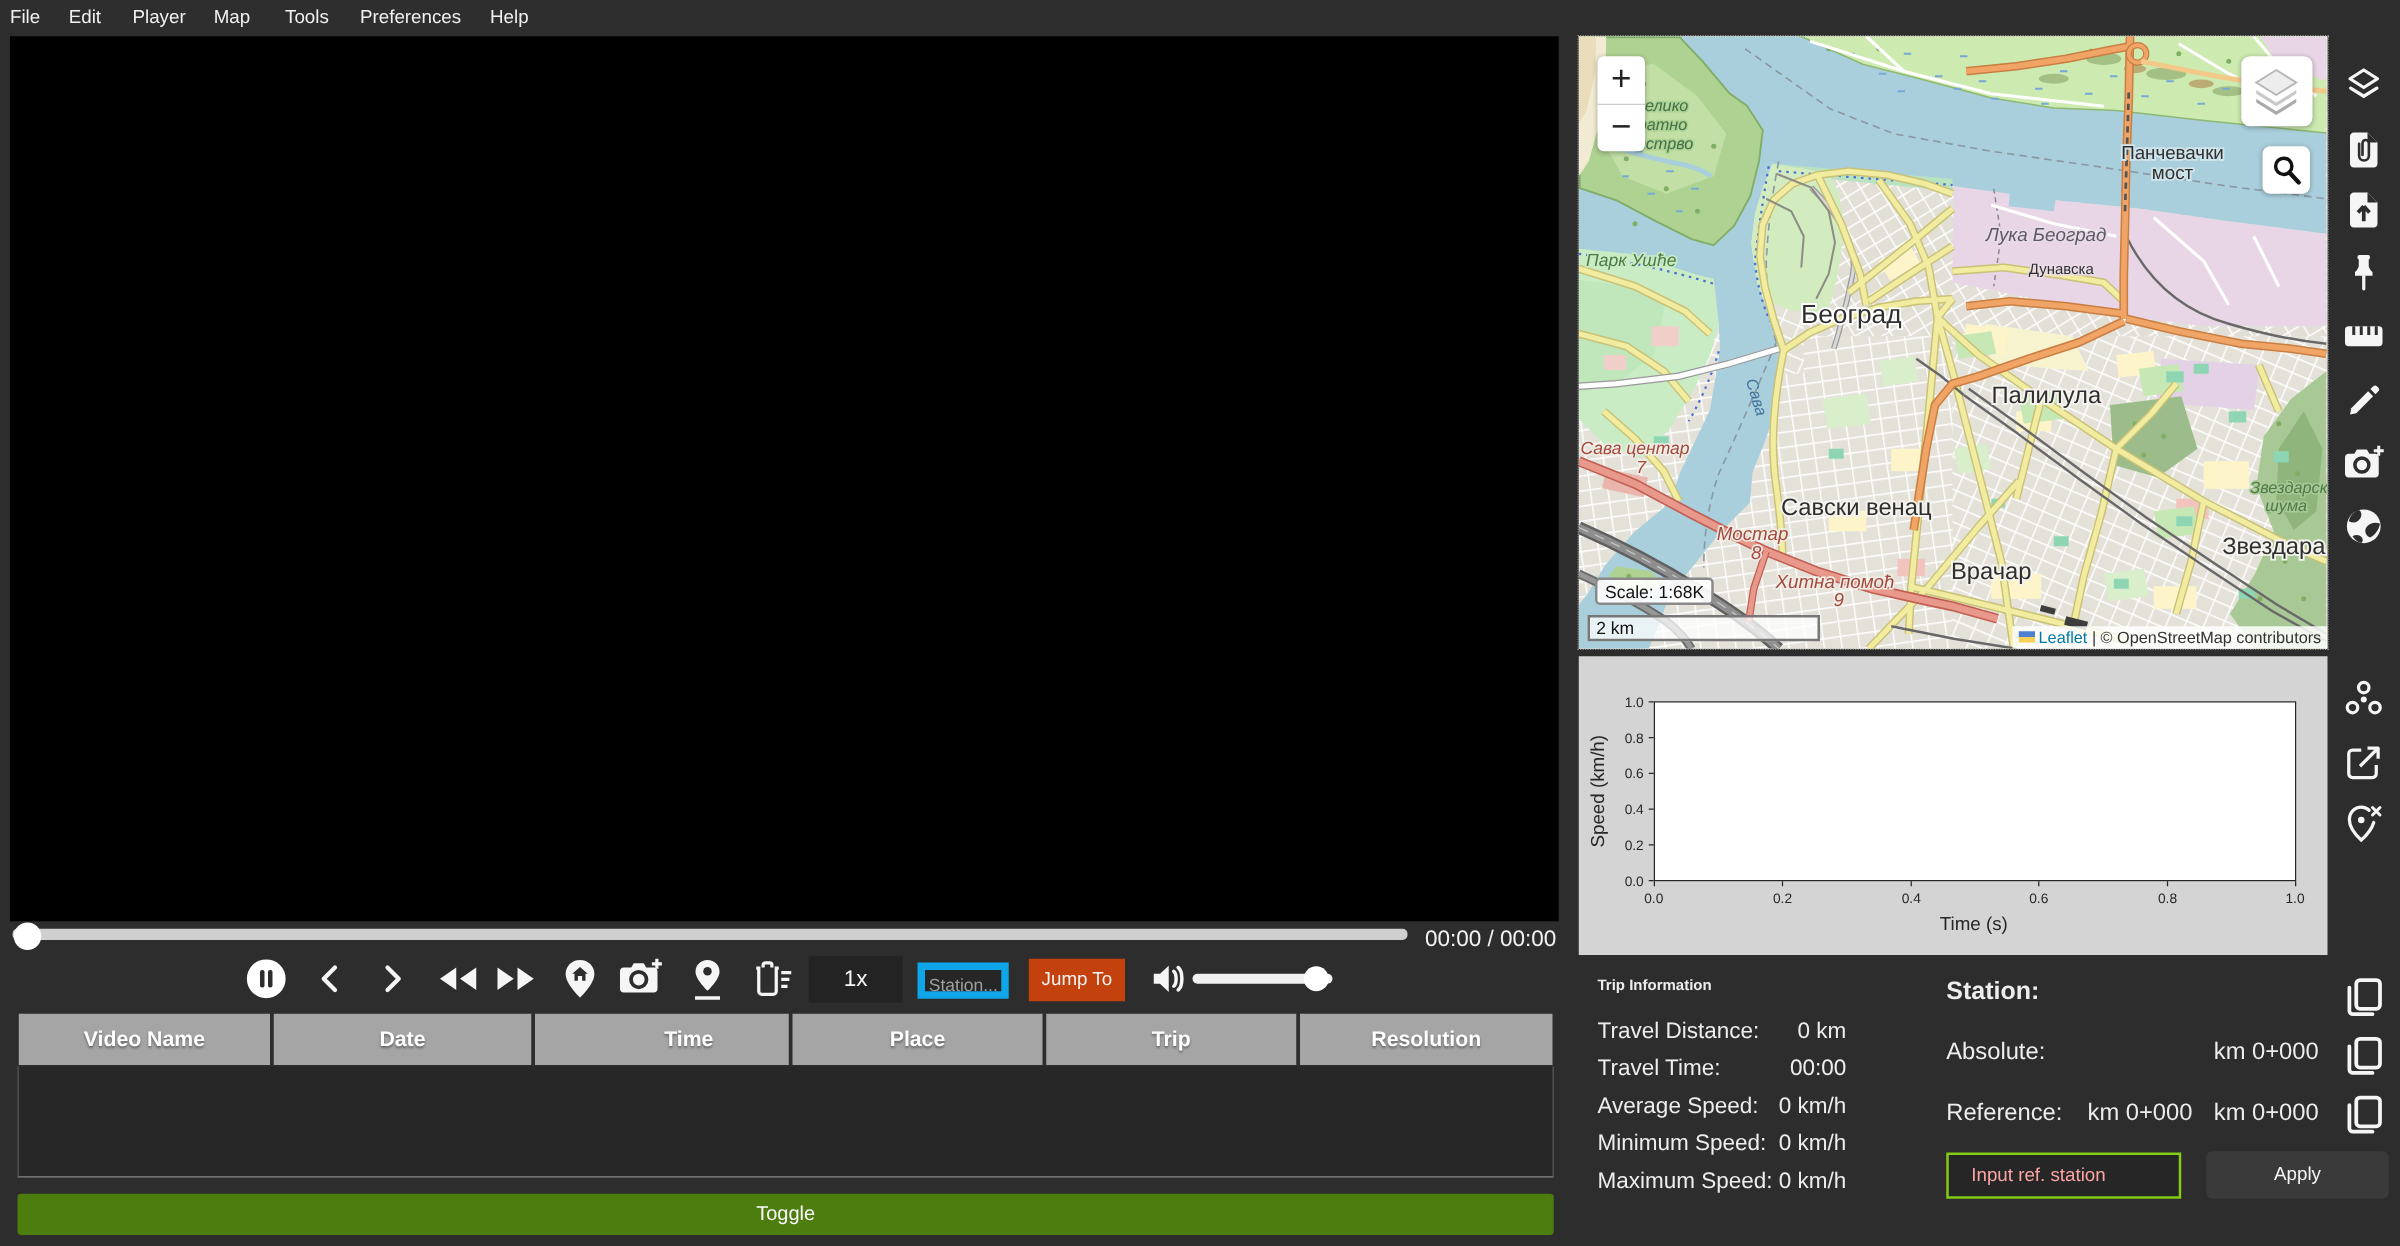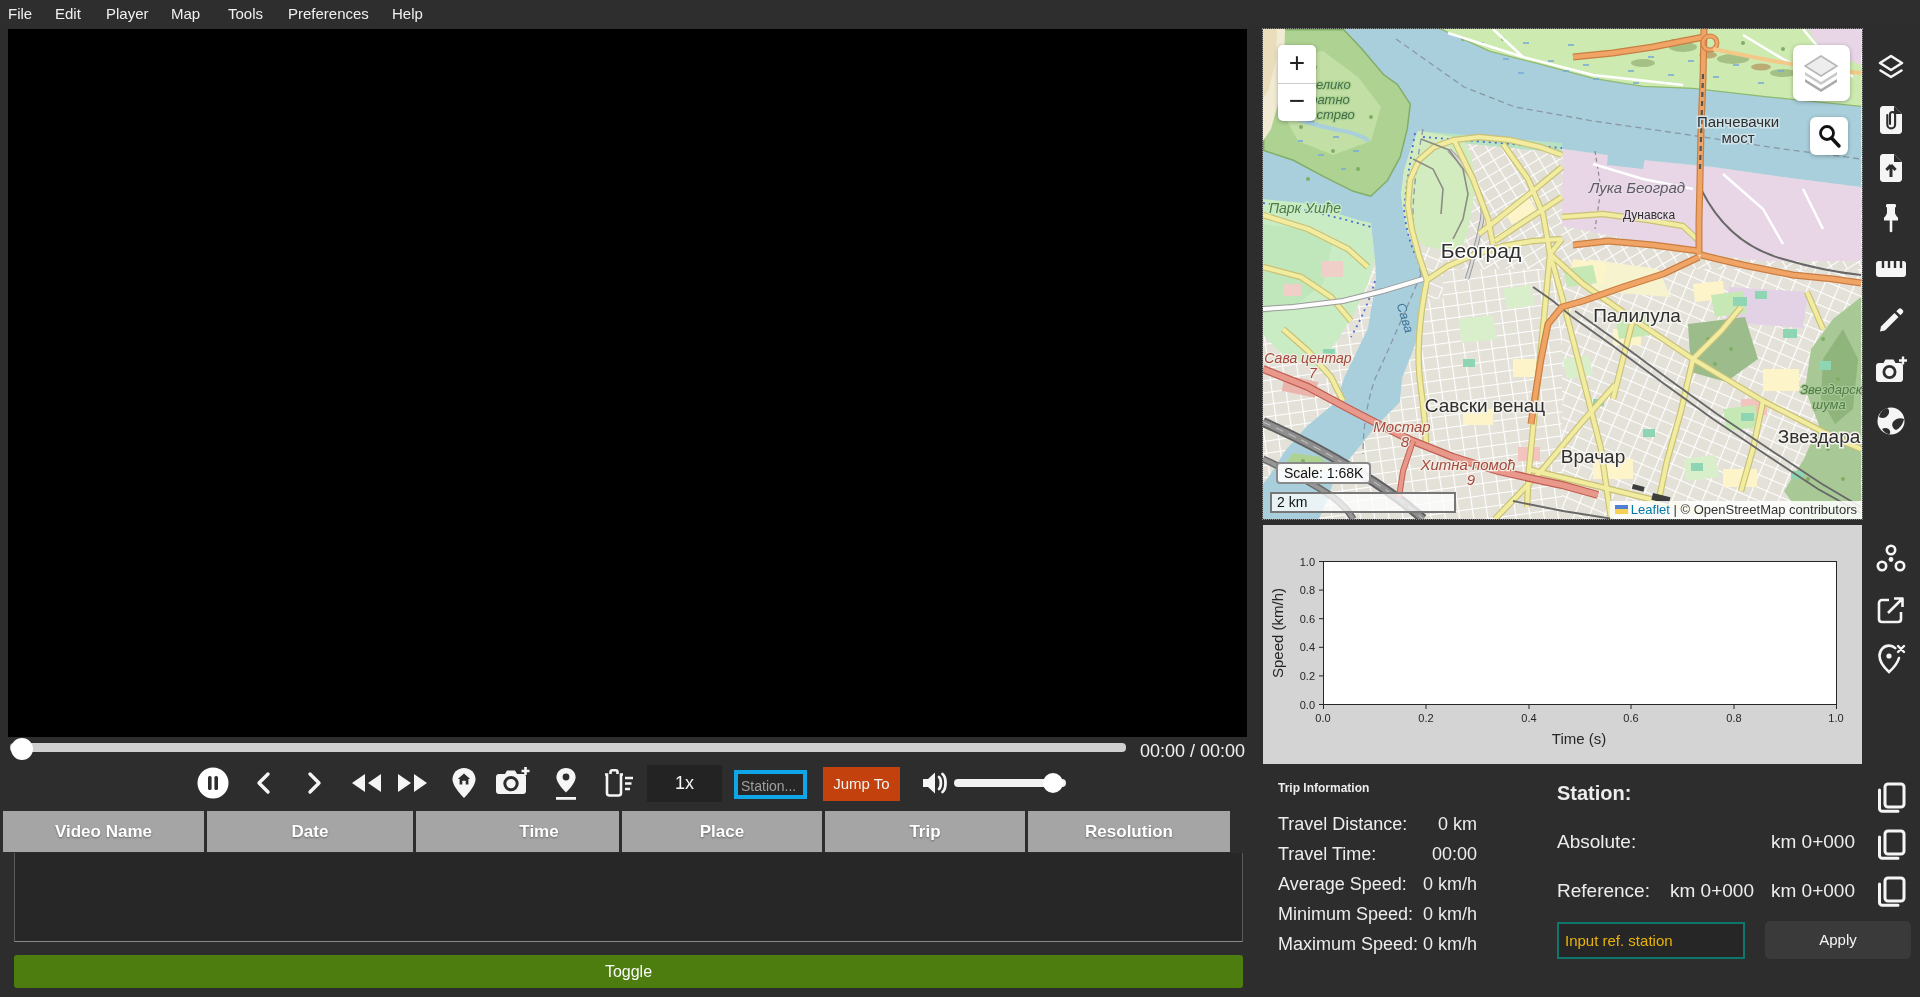--- a/index.html
+++ b/index.html
@@ -71,37 +71,37 @@
   </svg>
 
   <svg class="abs" style="left:600px;top:768px;" width="34" height="30" viewBox="0 0 34 30">
     <path d="M5 6.5 L7 6.5 L7 25 C7 26.4 8.1 27.5 9.5 27.5 L18.5 27.5 C19.9 27.5 21 26.4 21 25 L21 6.5 L23 6.5" fill="none" stroke="#f5f5f5" stroke-width="2.6"></path>
     <path d="M10.5 6 L10.5 4 C10.5 3 11.3 2.3 12.3 2.3 L15.7 2.3 C16.7 2.3 17.5 3 17.5 4 L17.5 6" fill="none" stroke="#f5f5f5" stroke-width="2.6"></path>
     <path d="M25 10 L33 10 M25 15.5 L31.5 15.5 M25 21 L30 21" stroke="#f5f5f5" stroke-width="2.6"></path>
   </svg>
 
   <div class="abs" style="left:647px;top:765px;width:75px;height:37px;background:#232323;color:#f5f5f5;font-size:18px;text-align:center;line-height:36px;">1x</div>
 
-  <div class="abs" style="left:734px;top:770px;width:73px;height:29px;border:4px solid #0ea5e9;background:#262626;color:#9f9f9f;font-size:14px;line-height:25px;padding-left:3px;">Station...</div>
+  <div class="abs" style="left:734px;top:770px;width:73px;height:29px;border:6px solid #0ea5e9;background:#262626;color:#9f9f9f;font-size:14px;line-height:25px;padding-left:3px;">Station...</div>
 
   <div class="abs" style="left:823px;top:767px;width:77px;height:34px;background:#c2410c;color:#f2f2f2;font-size:15px;text-align:center;line-height:34px;">Jump To</div>
 
   <svg class="abs" style="left:920px;top:769px;" width="30" height="28" viewBox="0 0 30 28">
     <path d="M3 10 L8 10 L15 3.5 L15 24.5 L8 18 L3 18 Z" fill="#f5f5f5"></path>
     <path d="M19 8 C21.5 10 21.5 18 19 20" fill="none" stroke="#f5f5f5" stroke-width="2.8" stroke-linecap="round"></path>
     <path d="M22.5 5 C26.5 8 26.5 20 22.5 23" fill="none" stroke="#f5f5f5" stroke-width="2.8" stroke-linecap="round"></path>
   </svg>
 
   <div class="abs" style="left:954px;top:779px;width:112px;height:8px;background:#f2f2f2;border-radius:4px;"></div>
   <div class="abs" style="left:1043px;top:773px;width:20px;height:20px;background:#fff;border-radius:50%;"></div>
 </div>
 
 <div id="table">
   <div class="abs" style="left:14px;top:853px;width:1229px;height:89px;background:#272727;border-left:1px solid #5a5a5a;border-right:1px solid #5a5a5a;border-bottom:1px solid #8a8a8a;"></div>
-  <div class="abs" style="left:2px;top:810px;width:1229px;height:43px;background:#2d2d2d;">
+  <div class="abs" style="left:14px;top:810px;width:1229px;height:43px;background:#2d2d2d;">
     <div style="position:absolute;left:1px;top:1px;width:201px;height:41px;background:#a5a5a5;color:#fff;font-size:17px;font-weight:bold;text-align:center;line-height:41px;text-shadow:0 1px 2px rgba(0,0,0,0.4);">Video Name</div>
     <div style="position:absolute;left:205px;top:1px;width:206px;height:41px;background:#a5a5a5;color:#fff;font-size:17px;font-weight:bold;text-align:center;line-height:41px;text-shadow:0 1px 2px rgba(0,0,0,0.4);">Date</div>
     <div style="position:absolute;left:414px;top:1px;width:203px;height:41px;background:#a5a5a5;color:#fff;font-size:17px;font-weight:bold;text-align:center;line-height:41px;text-shadow:0 1px 2px rgba(0,0,0,0.4);padding-left:43px;">Time</div>
     <div style="position:absolute;left:620px;top:1px;width:200px;height:41px;background:#a5a5a5;color:#fff;font-size:17px;font-weight:bold;text-align:center;line-height:41px;text-shadow:0 1px 2px rgba(0,0,0,0.4);">Place</div>
     <div style="position:absolute;left:823px;top:1px;width:200px;height:41px;background:#a5a5a5;color:#fff;font-size:17px;font-weight:bold;text-align:center;line-height:41px;text-shadow:0 1px 2px rgba(0,0,0,0.4);">Trip</div>
     <div style="position:absolute;left:1026px;top:1px;width:202px;height:41px;background:#a5a5a5;color:#fff;font-size:17px;font-weight:bold;text-align:center;line-height:41px;text-shadow:0 1px 2px rgba(0,0,0,0.4);">Resolution</div>
   </div>
 </div>
 
 <div class="abs" style="left:14px;top:955px;width:1229px;height:33px;background:#4d7c0f;border-radius:3px;color:#fafafa;font-size:16px;text-align:center;line-height:33px;">Toggle</div>
@@ -480,21 +480,21 @@
   <div class="abs" style="left:1337px;top:904px;width:140px;font-size:18px;text-align:right;">0 km/h</div>
   <div class="abs" style="left:1278px;top:934px;font-size:18px;">Maximum Speed:</div>
   <div class="abs" style="left:1337px;top:934px;width:140px;font-size:18px;text-align:right;">0 km/h</div>
 
   <div class="abs" style="left:1557px;top:782px;font-size:20px;font-weight:bold;">Station:</div>
   <div class="abs" style="left:1557px;top:831px;font-size:19px;">Absolute:</div>
   <div class="abs" style="left:1705px;top:831px;width:150px;font-size:19px;text-align:right;">km 0+000</div>
   <div class="abs" style="left:1557px;top:880px;font-size:19px;">Reference:</div>
   <div class="abs" style="left:1604px;top:880px;width:150px;font-size:19px;text-align:right;">km 0+000</div>
   <div class="abs" style="left:1705px;top:880px;width:150px;font-size:19px;text-align:right;">km 0+000</div>
-  <div class="abs" style="left:1557px;top:922px;width:188px;height:37px;border:2px solid #0f766e;background:#262626;color:#eab308;font-size:15px;line-height:33px;padding-left:6px;">Input ref. station</div>
+  <div class="abs" style="left:1557px;top:922px;width:188px;height:37px;border:2px solid #84cc16;background:#262626;color:#fca5a5;font-size:15px;line-height:33px;padding-left:18px;">Input ref. station</div>
   <div class="abs" style="left:1765px;top:921px;width:146px;height:38px;background:#3a3a3a;border-radius:5px;color:#f5f5f5;font-size:15px;text-align:center;line-height:38px;">Apply</div>
 </div>
 
 <div id="toolbar">
 
   <svg class="abs" style="left:1876px;top:53px;" width="30" height="30" viewBox="0 0 30 30">
     <path d="M15 3 L26 10 L15 17 L4 10 Z" fill="none" stroke="#f5f5f5" stroke-width="2.6" stroke-linejoin="round"></path>
     <path d="M4.5 17.5 L15 24 L25.5 17.5" fill="none" stroke="#f5f5f5" stroke-width="2.6" stroke-linecap="round" stroke-linejoin="round"></path>
   </svg>
 

